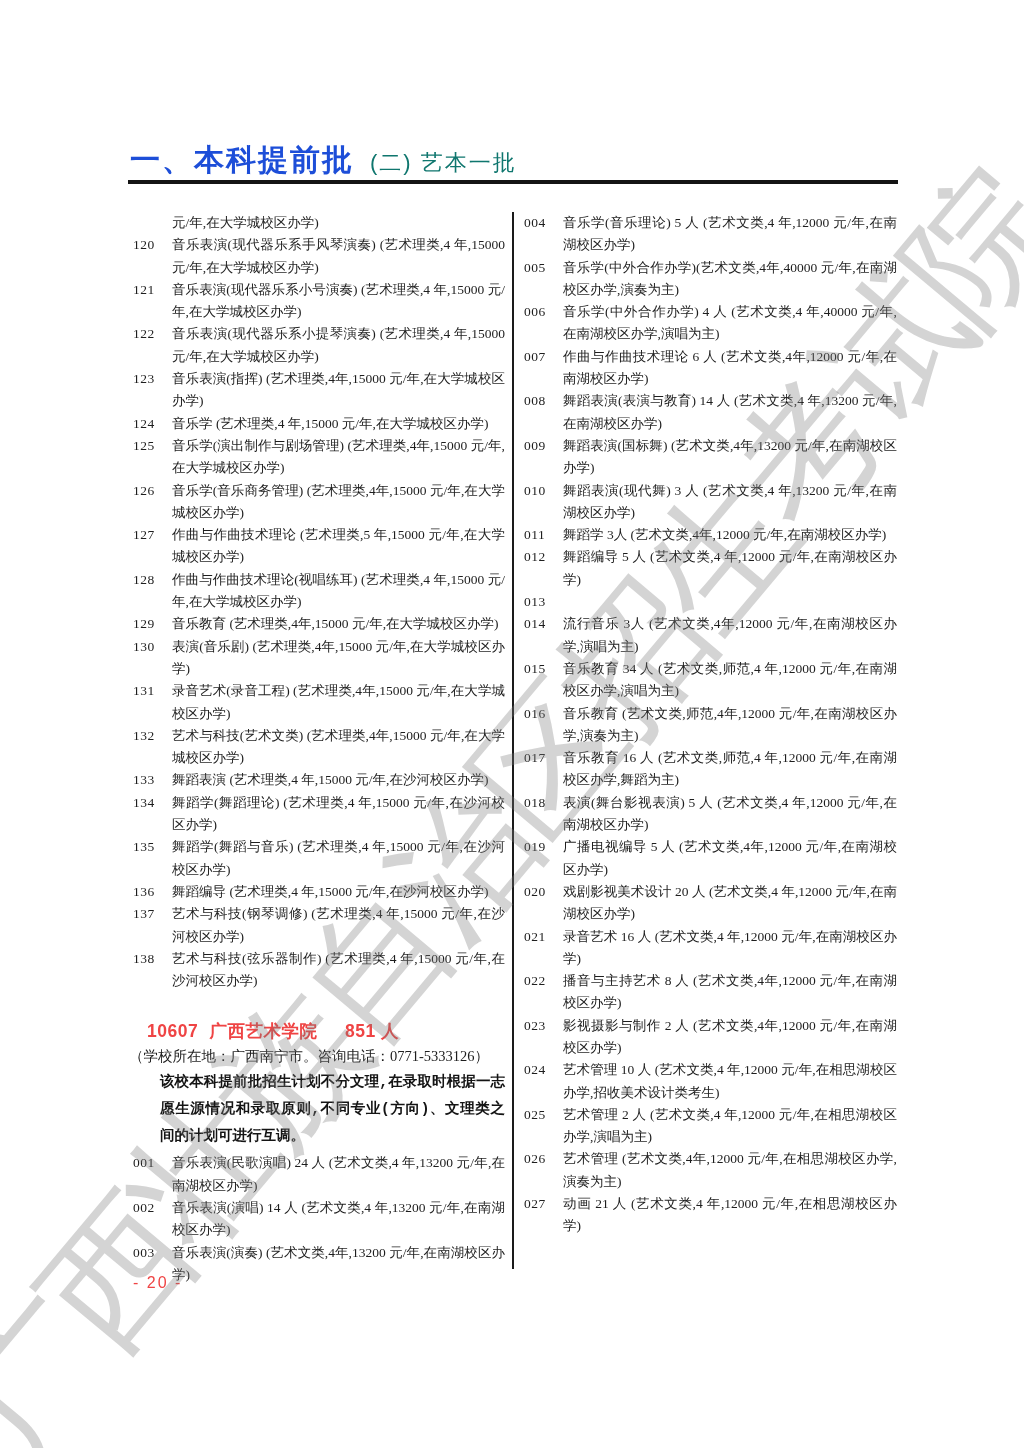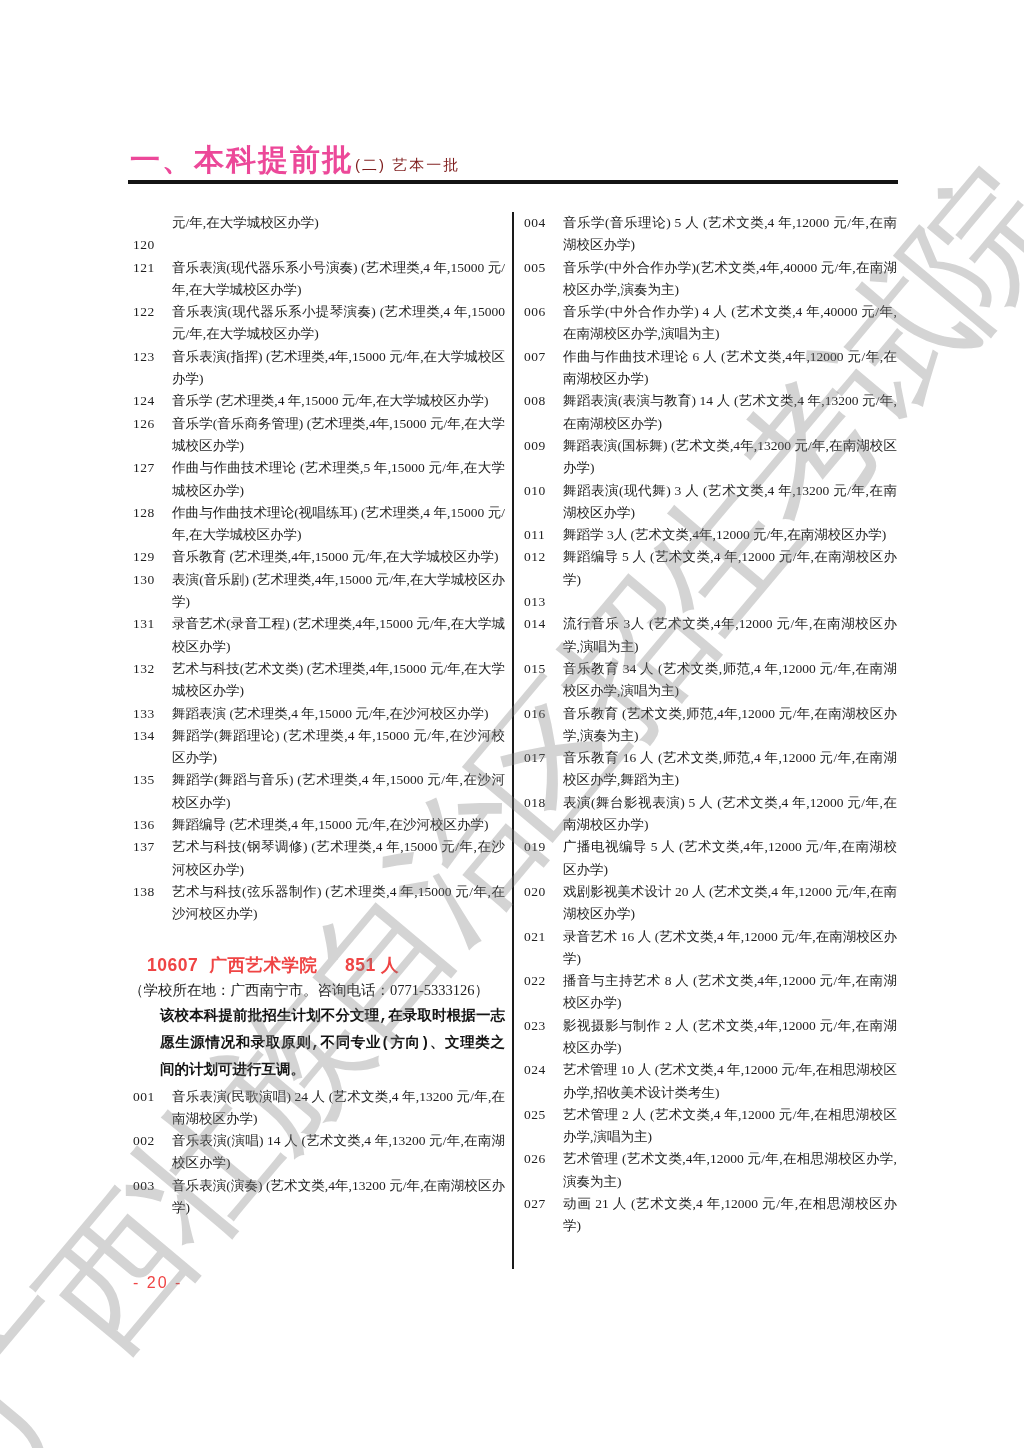--- a/index.html
+++ b/index.html
@@ -11,25 +11,25 @@
     color:#1e1e1e;
     font-family:"Liberation Serif", serif;
   }
   
   .hdr{
     position:absolute;left:130px;top:140px;width:770px;
     display:flex;align-items:baseline;
   }
   .hdr-title{
     font-family:"Liberation Sans", sans-serif;
-    font-weight:bold;font-size:30px;letter-spacing:2px;color:#ec4899;
+    font-weight:bold;font-size:30px;letter-spacing:2px;color:#1d4ed8;
   }
   .hdr-sub{
     font-family:"Liberation Sans", sans-serif;
-    font-size:15px;color:#7f1d1d;margin-left:1px;letter-spacing:2px;
+    font-size:22px;color:#0f766e;margin-left:16px;letter-spacing:2px;
   }
   .hdr-rule{
     position:absolute;left:128px;top:180px;width:770px;height:4px;
     background:#141414;
   }
   
   .content{
     position:absolute;left:133px;top:191px;width:766px;
     display:flex;align-items:flex-start;
     z-index:1;
@@ -107,36 +107,41 @@
   <div class="content">
 
     <div class="col col-left">
       <div id="left-top">
           <div class="entry">
             <span class="code"></span>
             <span class="txt">元/年,在大学城校区办学)</span>
           </div>
           <div class="entry">
             <span class="code">120</span>
+            <span class="txt">音乐表演(现代器乐系手风琴演奏) (艺术理类,4 年,15000 元/年,在大学城校区办学)</span>
           </div>
           <div class="entry">
             <span class="code">121</span>
             <span class="txt">音乐表演(现代器乐系小号演奏) (艺术理类,4 年,15000 元/年,在大学城校区办学)</span>
           </div>
           <div class="entry">
             <span class="code">122</span>
             <span class="txt">音乐表演(现代器乐系小提琴演奏) (艺术理类,4 年,15000 元/年,在大学城校区办学)</span>
           </div>
           <div class="entry">
             <span class="code">123</span>
             <span class="txt">音乐表演(指挥) (艺术理类,4年,15000 元/年,在大学城校区办学)</span>
           </div>
           <div class="entry">
             <span class="code">124</span>
             <span class="txt">音乐学 (艺术理类,4 年,15000 元/年,在大学城校区办学)</span>
+          </div>
+          <div class="entry">
+            <span class="code">125</span>
+            <span class="txt">音乐学(演出制作与剧场管理) (艺术理类,4年,15000 元/年,在大学城校区办学)</span>
           </div>
           <div class="entry">
             <span class="code">126</span>
             <span class="txt">音乐学(音乐商务管理) (艺术理类,4年,15000 元/年,在大学城校区办学)</span>
           </div>
           <div class="entry">
             <span class="code">127</span>
             <span class="txt">作曲与作曲技术理论 (艺术理类,5 年,15000 元/年,在大学城校区办学)</span>
           </div>
           <div class="entry">

